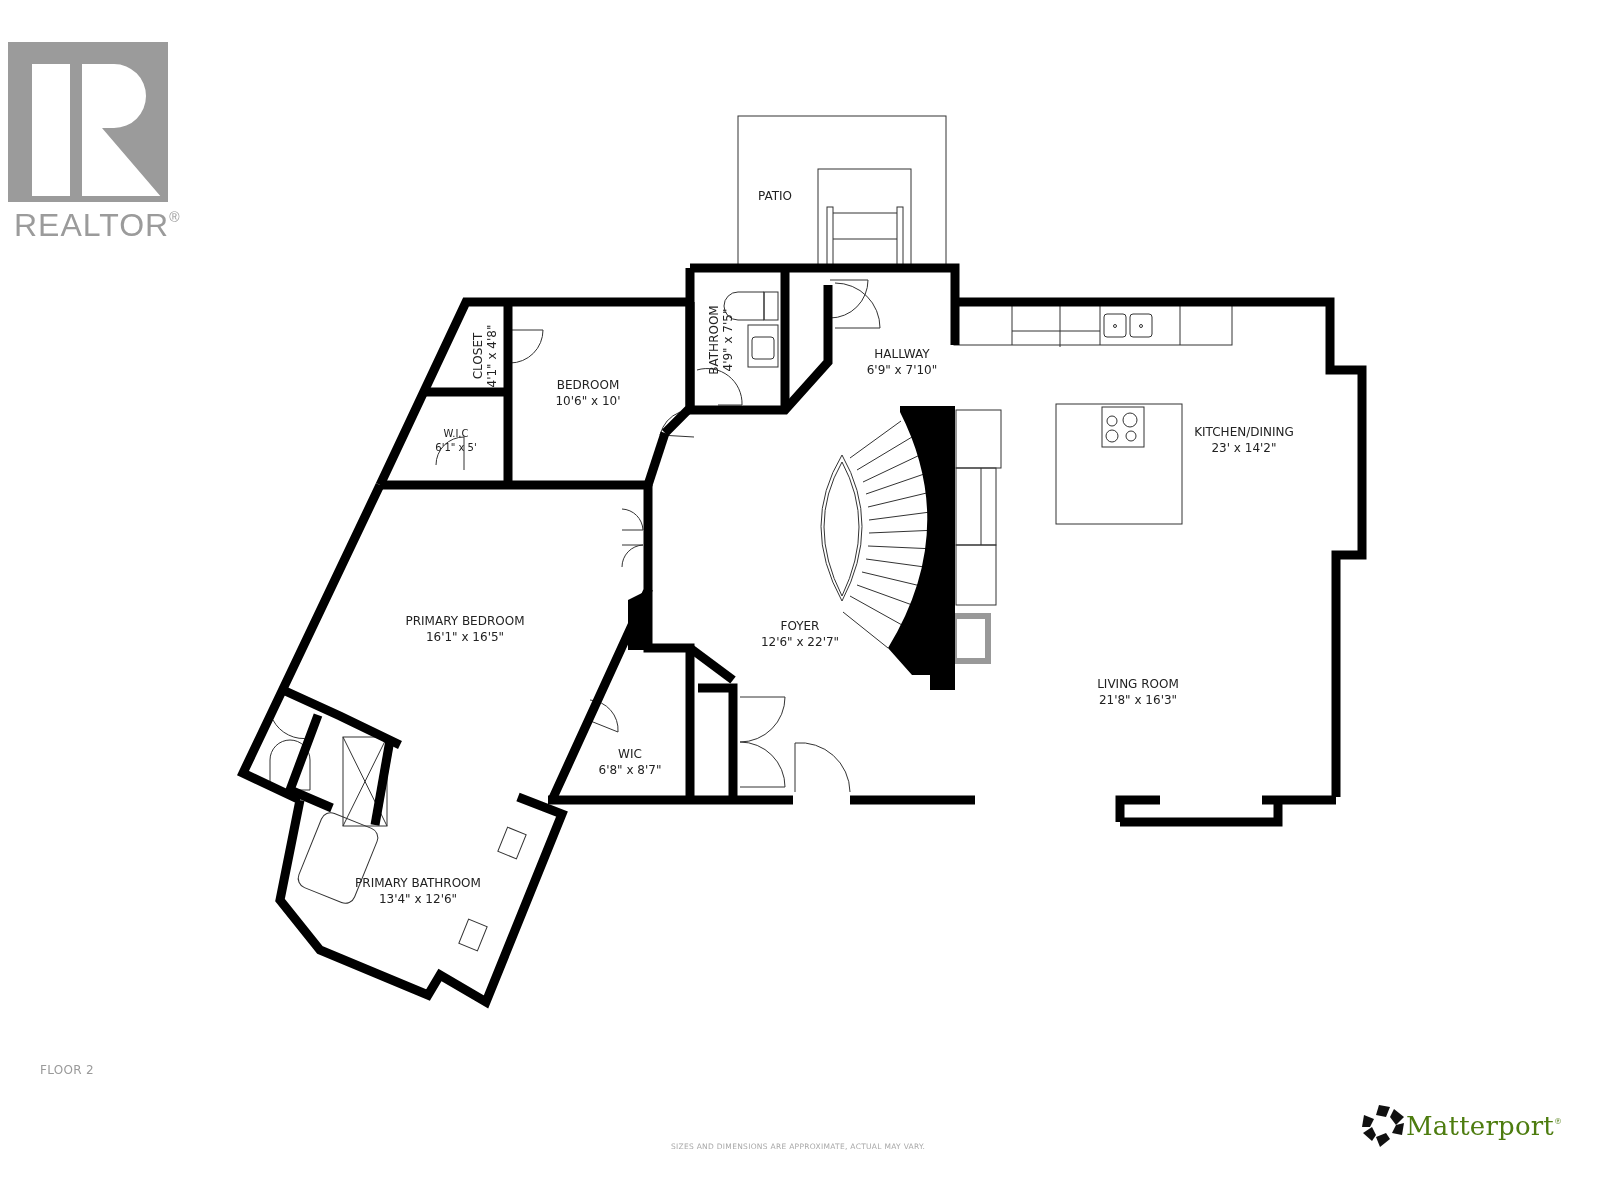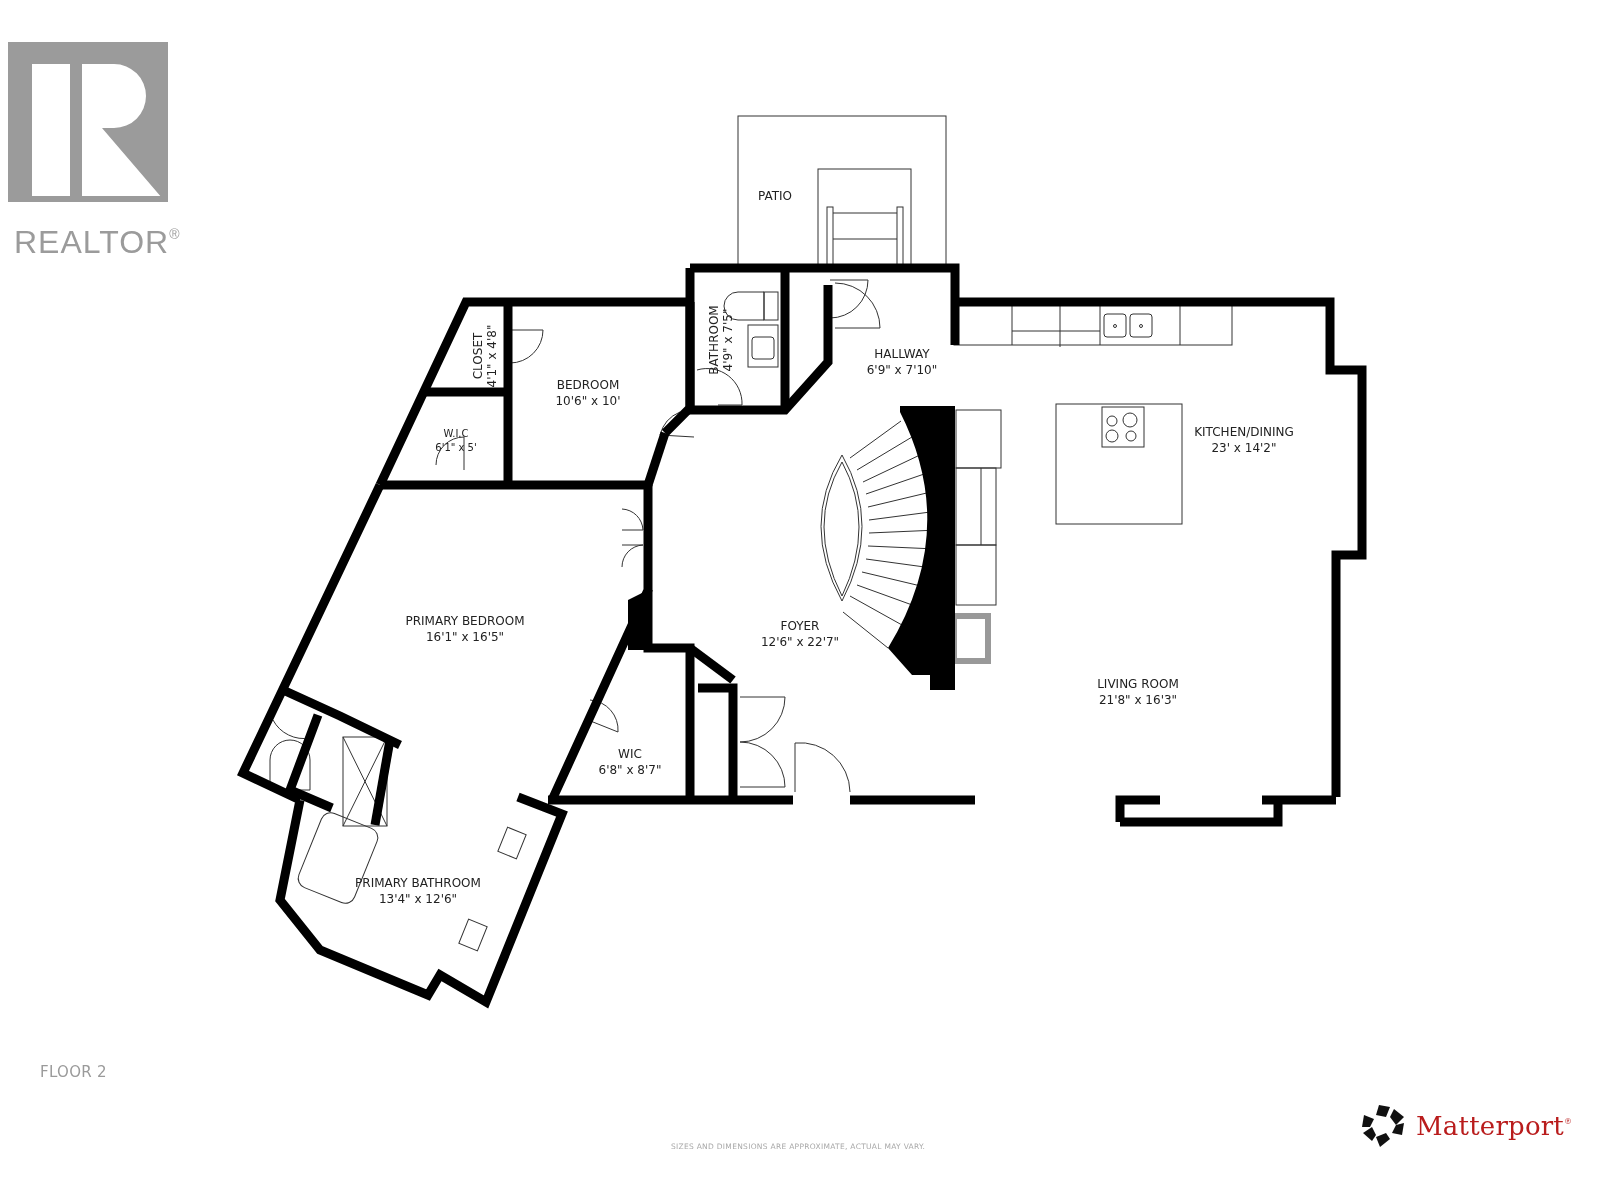--- a/index.html
+++ b/index.html
@@ -1,26 +1,26 @@
 <!DOCTYPE html>
 <html><head>
 <meta charset="utf-8">
 <style>
   html, body { margin: 0; padding: 0; background: #ffffff; }
   body { width: 1600px; height: 1200px; position: relative; overflow: hidden; font-family: "DejaVu Sans", sans-serif; }
   .logo-realtor { position: absolute; left: 8px; top: 42px; width: 180px; }
   .logo-box { position: absolute; left: 0; top: 0; width: 160px; height: 160px; background: #9b9b9b; }
-  .logo-word { position: absolute; left: 6px; top: 182px; font-family: "Liberation Sans", sans-serif; font-size: 32px; color: #9b9b9b; letter-spacing: 1px; white-space: nowrap; }
+  .logo-word { position: absolute; left: 6px; top: 165px; font-family: "Liberation Sans", sans-serif; font-size: 32px; color: #9b9b9b; letter-spacing: 1px; white-space: nowrap; }
   .logo-word sup { font-size: 14px; vertical-align: top; position: relative; top: 2px; }
   .plan { position: absolute; left: 0; top: 0; }
   .room-label { font-family: "DejaVu Sans", sans-serif; font-size: 12px; fill: #222; }
-  .floor-label { position: absolute; left: 40px; top: 1063px; font-size: 15px; color: #9a9a9a; letter-spacing: 0.3px; }
+  .floor-label { position: absolute; left: 40px; top: 1063px; font-size: 12px; color: #9a9a9a; letter-spacing: 0.3px; }
   .disclaimer { position: absolute; left: 0; width: 1596px; top: 1142px; text-align: center; font-size: 7.5px; color: #a8a8a8; letter-spacing: 0.3px; }
   .matterport { position: absolute; left: 1360px; top: 1103px; display: flex; align-items: center; }
-  .mp-word { font-family: "DejaVu Serif", serif; font-size: 26px; color: #b91c1c; margin-left: 10px; letter-spacing: 0.2px; }
+  .mp-word { font-family: "DejaVu Serif", serif; font-size: 26px; color: #4d7c0f; letter-spacing: 0.2px; }
   .mp-word sup { font-size: 8px; vertical-align: top; position: relative; top: 6px; }
 </style>
 </head>
 <body>
 
 <div class="logo-realtor">
   <div class="logo-box">
     <svg width="160" height="160" viewBox="0 0 160 160">
       <rect x="24" y="22" width="38" height="134" fill="#ffffff"></rect>
       <path d="M74 22 H106 A32 32 0 0 1 106 86 H94 L154 156 H74 Z" fill="#ffffff"></path>

